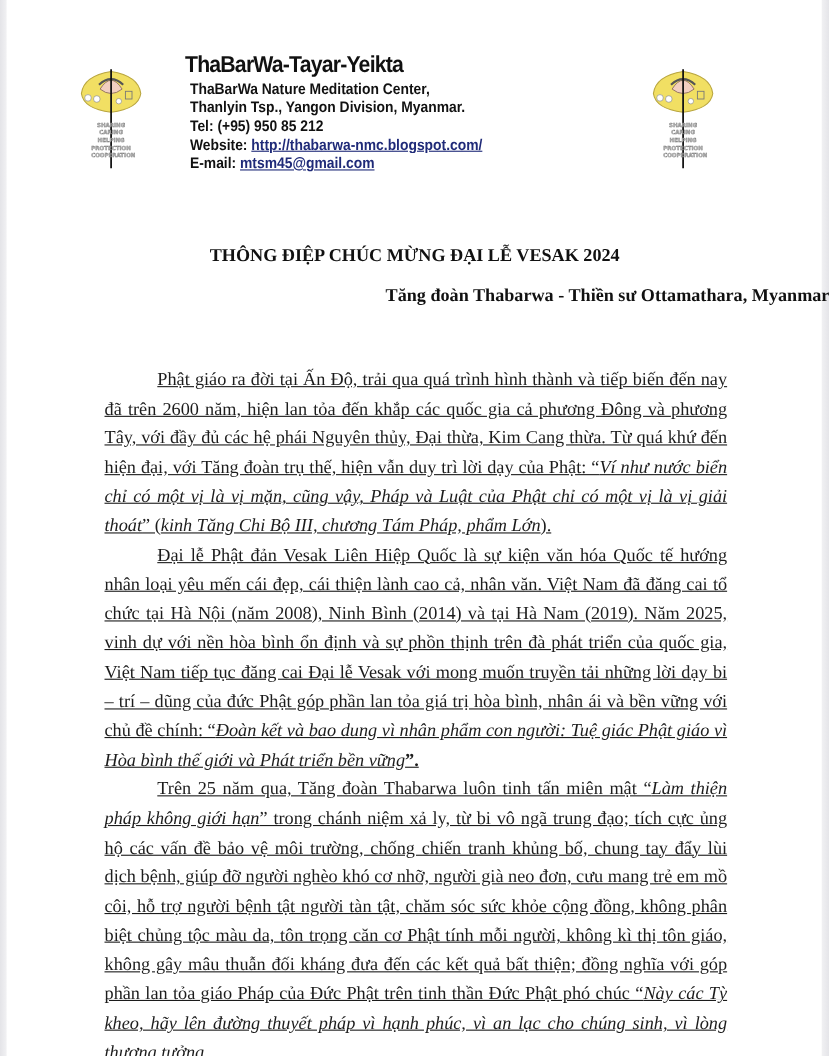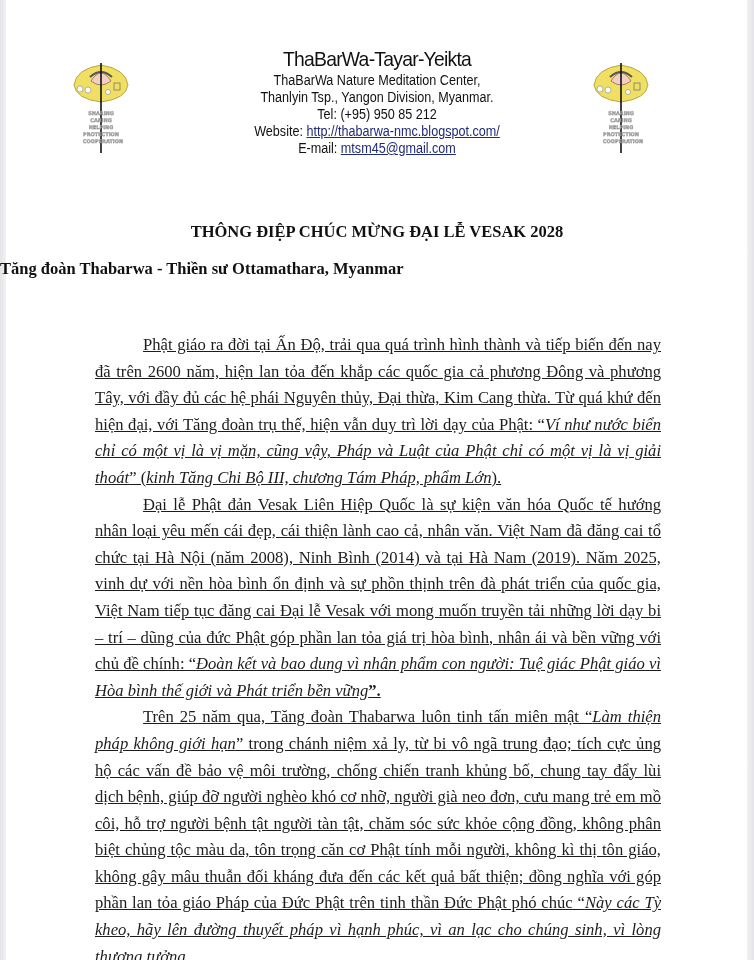--- a/index.html
+++ b/index.html
@@ -12,29 +12,29 @@
   }
   .edge-left { position: absolute; left: 0; top: 0; width: 6px; height: 960px;
     background: linear-gradient(to right, #e4e4e8, #f1f1f3); }
   .edge-right { position: absolute; right: 0; top: 0; width: 7px; height: 960px;
     background: linear-gradient(to left, #e4e4e8, #f1f1f3); }
 
   .logo { position: absolute; top: 55px; width: 62px; height: 100px; }
   .logo.left { left: 70px; }
   .logo.right { left: 590px; }
 
-  .header { position: absolute; top: 46px; left: 150px; width: 454px; text-align: center;
-    font-family: "Liberation Sans", sans-serif; font-weight: normal; color: #111; }
+  .header { position: absolute; top: 46px; left: 150px; width: 454px; text-align: left;
+    font-family: "Liberation Sans", sans-serif; font-weight: bold; color: #111; }
   .header .org { font-size: 21px; letter-spacing: -0.8px; line-height: 26px; transform: scaleX(0.92); }
   .header .line { font-size: 14px; line-height: 17px; transform: scaleX(0.9); }
   .header a { color: #1f2a78; text-decoration: underline; }
 
   .title { position: absolute; top: 222px; left: 0; width: 754px; text-align: center;
     font-weight: bold; font-size: 16.5px; color: #111; }
-  .subtitle { position: absolute; top: 259px; left: 0; width: 754px; text-align: left;
+  .subtitle { position: absolute; top: 259px; left: 0; width: 754px; text-align: right;
     font-weight: bold; font-size: 16.5px; color: #111; }
 
   .body { position: absolute; top: 332px; left: 95px; width: 566px;
     font-size: 16.6px; line-height: 26.6px; text-align: justify; color: #1c1c1c; }
   .body p { margin: 0; text-indent: 48px; text-decoration: underline; }
   .body i { font-style: italic; }
   .body b { font-weight: bold; }
 </style>
 </head>
 <body>
@@ -84,20 +84,20 @@
   <div class="line">Thanlyin Tsp., Yangon Division, Myanmar.</div>
   <div class="line">Tel: (+95) 950 85 212</div>
   <div class="line">
     <span>Website: </span><a>http://thabarwa-nmc.blogspot.com/</a>
   </div>
   <div class="line">
     <span>E-mail: </span><a>mtsm45@gmail.com</a>
   </div>
 </div>
 
-<div class="title">THÔNG ĐIỆP CHÚC MỪNG ĐẠI LỄ VESAK 2028</div>
+<div class="title">THÔNG ĐIỆP CHÚC MỪNG ĐẠI LỄ VESAK 2024</div>
 <div class="subtitle">Tăng đoàn Thabarwa  - Thiền sư Ottamathara, Myanmar</div>
 
 <div class="body">
   <p><span>Phật giáo ra đời tại Ấn Độ, trải qua quá trình hình thành và tiếp biến đến nay đã trên 2600 năm, hiện lan tỏa đến khắp các quốc gia cả phương Đông và phương Tây, với đầy đủ các hệ phái Nguyên thủy, Đại thừa, Kim Cang thừa. Từ quá khứ đến hiện đại, với Tăng đoàn trụ thế, hiện vẫn duy trì lời dạy của Phật: “</span><i>Ví như nước biển chỉ có một vị là vị mặn, cũng vậy, Pháp và Luật của Phật chỉ có một vị là vị giải thoát</i><span>” (</span><i>kinh Tăng Chi Bộ III, chương Tám Pháp, phẩm Lớn</i><span>).</span></p>
   <p><span>Đại lễ Phật đản Vesak Liên Hiệp Quốc là sự kiện văn hóa Quốc tế hướng nhân loại yêu mến cái đẹp, cái thiện lành cao cả, nhân văn. Việt Nam đã đăng cai tổ chức tại Hà Nội (năm 2008), Ninh Bình (2014) và tại Hà Nam (2019). Năm 2025, vinh dự với nền hòa bình ổn định và sự phồn thịnh trên đà phát triển của quốc gia, Việt Nam tiếp tục đăng cai Đại lễ Vesak với mong muốn truyền tải những lời dạy bi – trí – dũng của đức Phật góp phần lan tỏa giá trị hòa bình, nhân ái và bền vững với chủ đề chính: “</span><i>Đoàn kết và bao dung vì nhân phẩm con người: Tuệ giác Phật giáo vì Hòa bình thế giới và Phát triển bền vững</i><b>”.</b></p>
   <p><span>Trên 25 năm qua, Tăng đoàn Thabarwa luôn tinh tấn miên mật “</span><i>Làm thiện pháp không giới hạn</i><span>” trong chánh niệm xả ly, từ bi vô ngã trung đạo; tích cực ủng hộ các vấn đề bảo vệ môi trường, chống chiến tranh khủng bố, chung tay đẩy lùi dịch bệnh, giúp đỡ người nghèo khó cơ nhỡ, người già neo đơn, cưu mang trẻ em mồ côi, hỗ trợ người bệnh tật người tàn tật, chăm sóc sức khỏe cộng đồng, không phân biệt chủng tộc màu da, tôn trọng căn cơ Phật tính mỗi người, không kì thị tôn giáo, không gây mâu thuẫn đối kháng đưa đến các kết quả bất thiện; đồng nghĩa với góp phần lan tỏa giáo Pháp của Đức Phật trên tinh thần Đức Phật phó chúc “</span><i>Này các Tỳ kheo, hãy lên đường thuyết pháp vì hạnh phúc, vì an lạc cho chúng sinh, vì lòng thương tưởng</i></p>
 </div>
 
 </body></html>

